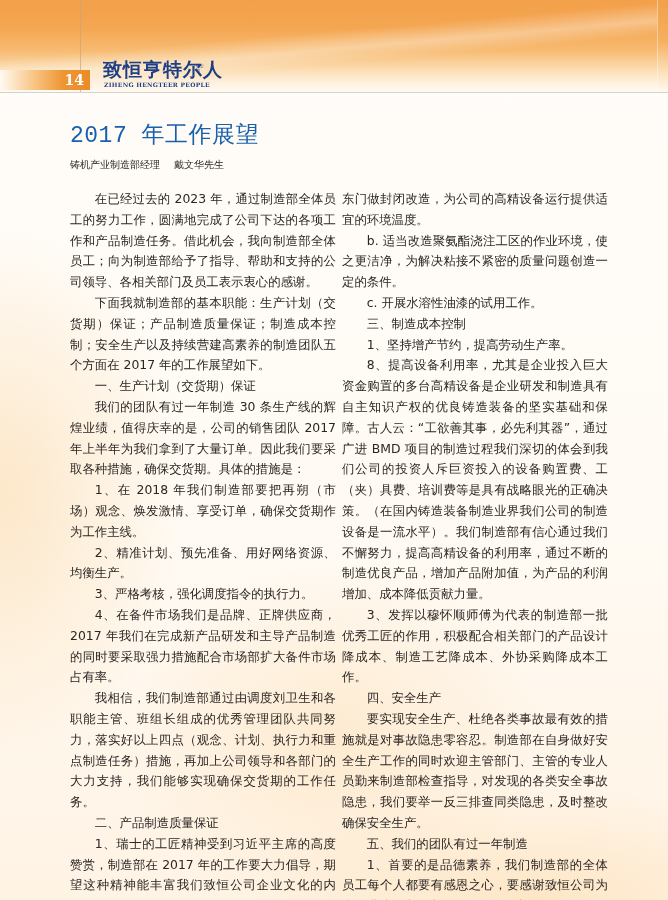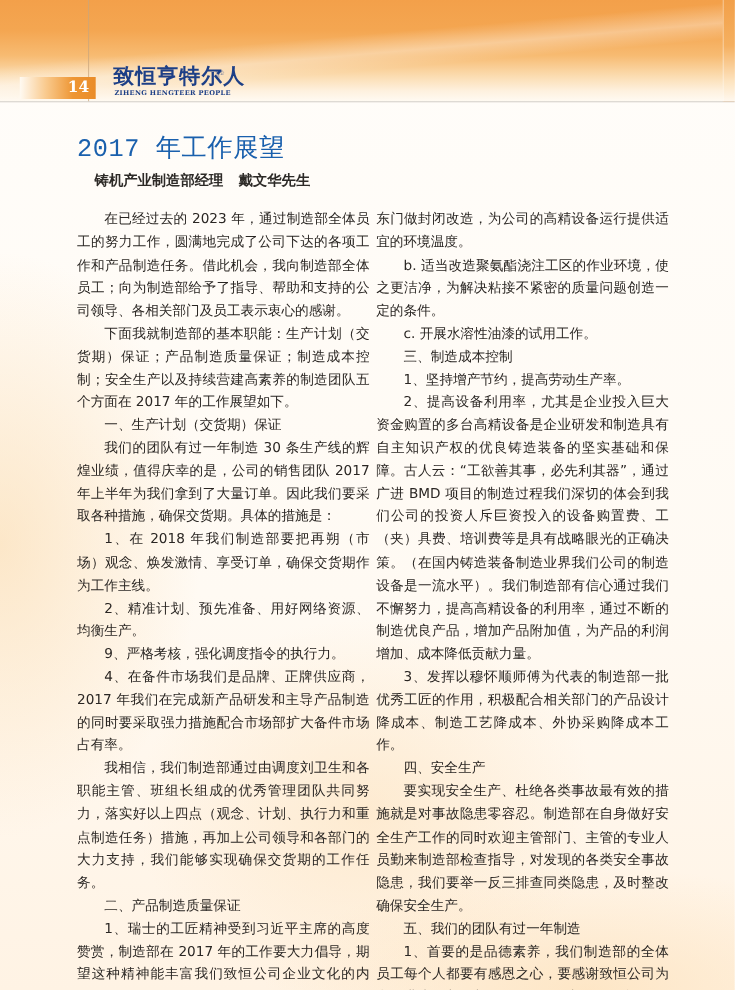--- a/index.html
+++ b/index.html
@@ -26,21 +26,21 @@
   }
   .banner-divider {
     position: absolute; left: 80px; top: 0; width: 1px; height: 92px; background: #c9a57c; opacity: 0.7;
   }
   .banner-right-strip {
     position: absolute; right: 0; top: 0; width: 10px; height: 92px;
     background: linear-gradient(180deg, #f2a04a 0%, #f5b060 45%, #fde3bf 80%, #fff8ee 100%);
     border-left: 1px solid rgba(255,255,255,0.4);
   }
   .page-number-tab {
-    position: absolute; left: 18px; top: 70px; width: 69px; height: 20px;
+    position: absolute; left: 0; top: 70px; width: 90px; height: 20px;
     background: linear-gradient(90deg, #fffaf2 0%, #f9c98c 35%, #ee9634 70%, #ea8c28 100%);
   }
   .page-number {
     position: absolute; right: 6px; top: 1px;
     font-family: "DejaVu Serif", "Liberation Serif", serif;
     font-weight: bold; font-size: 14px; color: #ffffff; line-height: 18px;
   }
   .masthead-logo {
     position: absolute; left: 103px; top: 58px;
     font-family: "DejaVu Serif", "Liberation Serif", serif;
@@ -54,22 +54,22 @@
   .masthead-sub {
     position: absolute; left: 104px; top: 81px;
     font-family: "DejaVu Serif", "Liberation Serif", serif;
     font-size: 6px; font-weight: bold; color: #1d3f86; letter-spacing: 0.3px;
   }
   .title {
     position: absolute; left: 70px; top: 121px;
     font-size: 23px; color: #1a60ad; line-height: 30px; letter-spacing: 0.5px; font-family: Liberation Mono, monospace;
   }
   .byline {
-    position: absolute; left: 86px; top: 156px;
-    font-size: 13px; font-weight: bold; color: #2d2a27; line-height: 18px;
+    position: absolute; left: 70px; top: 156px;
+    font-size: 10px; font-weight: normal; color: #2d2a27; line-height: 18px;
   }
   .byline .gap { display: inline-block; width: 14px; }
   .column {
     position: absolute; top: 189px; width: 266px;
     font-size: 12.4px; line-height: 20.8px; text-align: justify;
   }
   .col-left { left: 70px; }
   .col-right { left: 342px; }
   .column p { margin: 0; text-indent: 2em; }
   .column p.noindent { text-indent: 0; font-family: Liberation Serif, serif; }
@@ -96,34 +96,34 @@
   <span>铸机产业制造部经理</span><span class="gap"></span><span>戴文华先生</span>
 </div>
 
 <div class="column col-left">
   <p>在已经过去的 2023 年，通过制造部全体员工的努力工作，圆满地完成了公司下达的各项工作和产品制造任务。借此机会，我向制造部全体员工；向为制造部给予了指导、帮助和支持的公司领导、各相关部门及员工表示衷心的感谢。</p>
   <p>下面我就制造部的基本职能：生产计划（交货期）保证；产品制造质量保证；制造成本控制；安全生产以及持续营建高素养的制造团队五个方面在 2017 年的工作展望如下。</p>
   <p>一、生产计划（交货期）保证</p>
   <p>我们的团队有过一年制造 30 条生产线的辉煌业绩，值得庆幸的是，公司的销售团队 2017 年上半年为我们拿到了大量订单。因此我们要采取各种措施，确保交货期。具体的措施是：</p>
   <p>1、在 2018 年我们制造部要把再朔（市场）观念、焕发激情、享受订单，确保交货期作为工作主线。</p>
   <p>2、精准计划、预先准备、用好网络资源、均衡生产。</p>
-  <p>9、严格考核，强化调度指令的执行力。</p>
+  <p>3、严格考核，强化调度指令的执行力。</p>
   <p>4、在备件市场我们是品牌、正牌供应商，2017 年我们在完成新产品研发和主导产品制造的同时要采取强力措施配合市场部扩大备件市场占有率。</p>
   <p>我相信，我们制造部通过由调度刘卫生和各职能主管、班组长组成的优秀管理团队共同努力，落实好以上四点（观念、计划、执行力和重点制造任务）措施，再加上公司领导和各部门的大力支持，我们能够实现确保交货期的工作任务。</p>
   <p>二、产品制造质量保证</p>
   <p>1、瑞士的工匠精神受到习近平主席的高度赞赏，制造部在 2017 年的工作要大力倡导，期望这种精神能丰富我们致恒公司企业文化的内涵。</p>
 
 </div>
 
 <div class="column col-right">
   <p class="noindent">东门做封闭改造，为公司的高精设备运行提供适宜的环境温度。</p>
   <p>b. 适当改造聚氨酯浇注工区的作业环境，使之更洁净，为解决粘接不紧密的质量问题创造一定的条件。</p>
   <p>c. 开展水溶性油漆的试用工作。</p>
   <p>三、制造成本控制</p>
   <p>1、坚持增产节约，提高劳动生产率。</p>
-  <p>2、提高设备利用率，尤其是企业投入巨大资金购置的多台高精设备是企业研发和制造具有自主知识产权的优良铸造装备的坚实基础和保障。古人云：“工欲善其事，必先利其器”，通过广进 BMD 项目的制造过程我们深切的体会到我们公司的投资人斥巨资投入的设备购置费、工（夹）具费、培训费等是具有战略眼光的正确决策。（在国内铸造装备制造业界我们公司的制造设备是一流水平）。我们制造部有信心通过我们不懈努力，提高高精设备的利用率，通过不断的制造优良产品，增加产品附加值，为产品的利润增加、成本降低贡献力量。</p>
+  <p>8、提高设备利用率，尤其是企业投入巨大资金购置的多台高精设备是企业研发和制造具有自主知识产权的优良铸造装备的坚实基础和保障。古人云：“工欲善其事，必先利其器”，通过广进 BMD 项目的制造过程我们深切的体会到我们公司的投资人斥巨资投入的设备购置费、工（夹）具费、培训费等是具有战略眼光的正确决策。（在国内铸造装备制造业界我们公司的制造设备是一流水平）。我们制造部有信心通过我们不懈努力，提高高精设备的利用率，通过不断的制造优良产品，增加产品附加值，为产品的利润增加、成本降低贡献力量。</p>
   <p>3、发挥以穆怀顺师傅为代表的制造部一批优秀工匠的作用，积极配合相关部门的产品设计降成本、制造工艺降成本、外协采购降成本工作。</p>
   <p>四、安全生产</p>
   <p>要实现安全生产、杜绝各类事故最有效的措施就是对事故隐患零容忍。制造部在自身做好安全生产工作的同时欢迎主管部门、主管的专业人员勤来制造部检查指导，对发现的各类安全事故隐患，我们要举一反三排查同类隐患，及时整改确保安全生产。</p>
   <p>五、我们的团队有过一年制造</p>
   <p>1、首要的是品德素养，我们制造部的全体员工每个人都要有感恩之心，要感谢致恒公司为我们搭建的安身立命、乃至修身立命的平台。</p>
 
 </div>
 
 </body></html>

